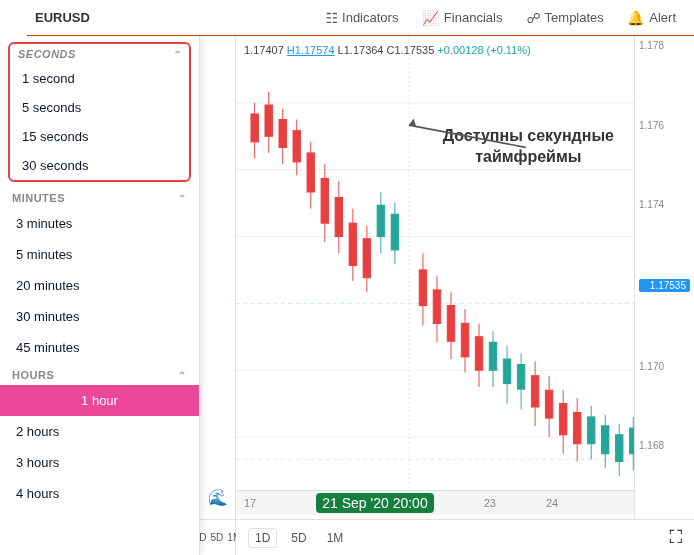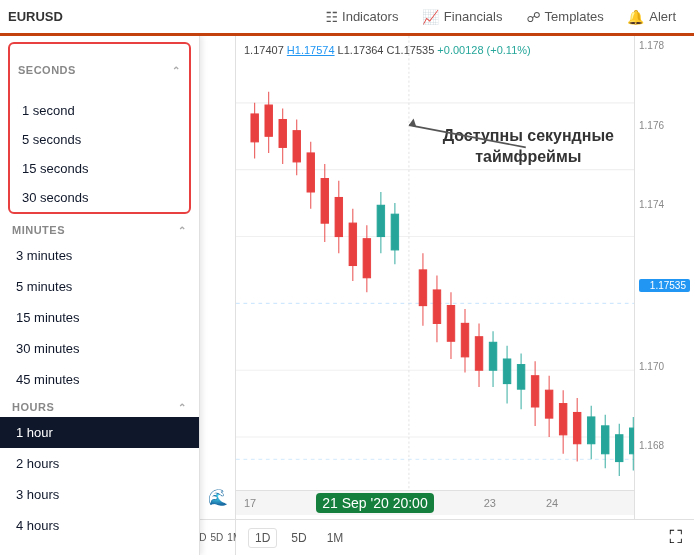--- a/index.html
+++ b/index.html
@@ -4,23 +4,24 @@
   <style>
     * { margin: 0; padding: 0; box-sizing: border-box; }
     body { font-family: 'Arial', sans-serif; font-size: 13px; background: #fff; width: 694px; height: 555px; overflow: hidden; }
 
     .app-container { display: flex; flex-direction: column; width: 694px; height: 555px; }
 
     
     .top-nav {
       display: flex; align-items: center;
       background: #fff;
-      border-bottom: 3px solid #c2410c;
+      border-bottom: 1px solid #c2410c;
       height: 36px;
       padding: 0 8px;
+      margin-left: 27px;
     }
     .symbol-label {
       font-weight: bold; font-size: 13px; color: #333;
       margin-right: 8px;
     }
     .nav-tabs {
       display: flex; gap: 4px; margin-left: auto;
     }
     .nav-tab {
       display: flex; align-items: center; gap: 4px;
@@ -65,33 +66,35 @@
     .section-header:first-child { border-top: none; }
     .chevron { font-size: 10px; color: #aaa; }
 
     .dropdown-item {
       padding: 8px 16px;
       cursor: pointer;
       color: #0f172a;
       font-size: 13px;
     }
     .dropdown-item.active {
-      background: #0f172a;
+      background: #ec4899;
       color: #fff;
+      text-align: center;
     }
 
     
     .seconds-group {
       border: 2px solid #e84040;
       border-radius: 6px;
       margin: 6px 8px 4px;
     }
     .seconds-group .section-header {
-      padding: 20px 8px;
+      padding: 4px 8px;
       border-top: none;
+      font-style: italic;
     }
     .seconds-group .dropdown-item {
       padding: 7px 12px;
     }
 
     
     .chart-area {
       flex: 1;
       background: #fff;
       position: relative;
@@ -225,21 +228,21 @@
         <div class="dropdown-item">30 seconds</div>
       </div>
 
       <div>
         <div class="section-header">
           <span>MINUTES</span>
           <span class="chevron">⌃</span>
         </div>
         <div class="dropdown-item">3 minutes</div>
         <div class="dropdown-item">5 minutes</div>
-        <div class="dropdown-item">15 minutes</div>
+        <div class="dropdown-item">20 minutes</div>
         <div class="dropdown-item">30 minutes</div>
         <div class="dropdown-item">45 minutes</div>
       </div>
 
       <div>
         <div class="section-header">
           <span>HOURS</span>
           <span class="chevron">⌃</span>
         </div>
         <div class="dropdown-item active">1 hour</div>

